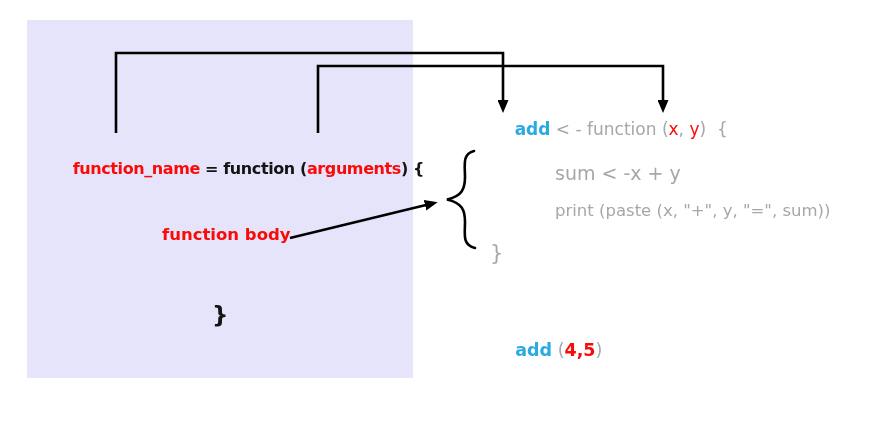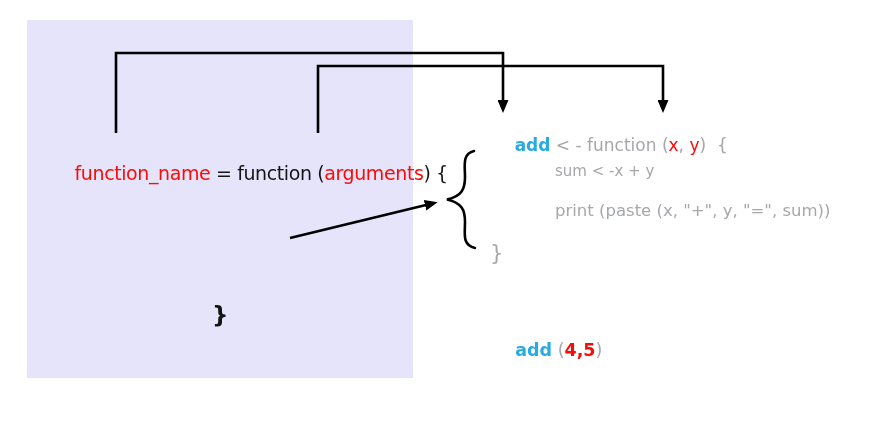--- a/index.html
+++ b/index.html
@@ -21,25 +21,25 @@
     position: absolute;
     left: 0; top: 0;
     width: 873px; height: 429px;
     pointer-events: none;
   }
   .txt {
     position: absolute;
     white-space: pre;
     line-height: 1;
   }
-  .decl       { left: 52px;  top: 145px; font-size: 19px; font-weight: 400; letter-spacing: -0.4px; }
+  .decl       { left: 52px;  top: 145px; font-size: 16px; font-weight: 700; letter-spacing: -0.4px; }
   .body-label { left: 162px; top: 227px; font-size: 16.5px; font-weight: 700; }
   .left-brace { left: 212px; top: 304px; font-size: 23px;   font-weight: 700; }
-  .code-l1    { left: 493px; top: 120px; font-size: 17px; }
-  .code-l2    { left: 555px; top: 164px; font-size: 15px; }
+  .code-l1    { left: 493px; top: 104px; font-size: 17px; }
+  .code-l2    { left: 555px; top: 164px; font-size: 19px; }
   .code-l3    { left: 555px; top: 203px; font-size: 16.5px; }
   .code-l4    { left: 490px; top: 243px; font-size: 21px; }
   .code-call  { left: 493px; top: 324px; font-size: 17.5px; }
   .bold { font-weight: 700; }
 </style>
 </head>
 <body>
 
 <div id="canvas">
 
@@ -54,20 +54,21 @@
     <path d="M116,133 L116,53 L503,53 L503,101" fill="none" stroke="#000000" stroke-width="2.6" marker-end="url(#arrow)"></path>
     <path d="M318,133 L318,66 L663,66 L663,101" fill="none" stroke="#000000" stroke-width="2.6" marker-end="url(#arrow)"></path>
     <path d="M290,238 L426,205" fill="none" stroke="#000000" stroke-width="2.4" marker-end="url(#arrow)"></path>
     <path d="M474,151 C462,154 465,165 465,177 C465,189 462,196 447,199.5 C462,203 465,210 465,222 C465,234 462,245 475,248" fill="none" stroke="#000000" stroke-width="2.6" stroke-linecap="round"></path>
   </svg>
 
   <div class="txt decl">
     <span style="color: rgb(250, 11, 7);">function_name</span><span style="color: rgb(20, 20, 20);"> = function (</span><span style="color: rgb(250, 11, 7);">arguments</span><span style="color: rgb(20, 20, 20);">) {</span>
   </div>
 
+  <div class="txt body-label" style="color: rgb(250, 11, 7);">function body</div>
 
   <div class="txt left-brace" style="color: rgb(20, 20, 20);">}</div>
 
   <div class="txt code-l1">
     <span class="bold" style="color: rgb(41, 171, 226);">add</span><span style="color: rgb(165, 167, 170);"> &lt; - function (</span><span style="color: rgb(250, 11, 7);">x</span><span style="color: rgb(165, 167, 170);">, </span><span style="color: rgb(250, 11, 7);">y</span><span style="color: rgb(165, 167, 170);">)  {</span>
   </div>
 
   <div class="txt code-l2" style="color: rgb(165, 167, 170);">sum &lt; -x + y</div>
 
   <div class="txt code-l3" style="color: rgb(165, 167, 170);">print (paste (x, "+", y, "=", sum))</div>

